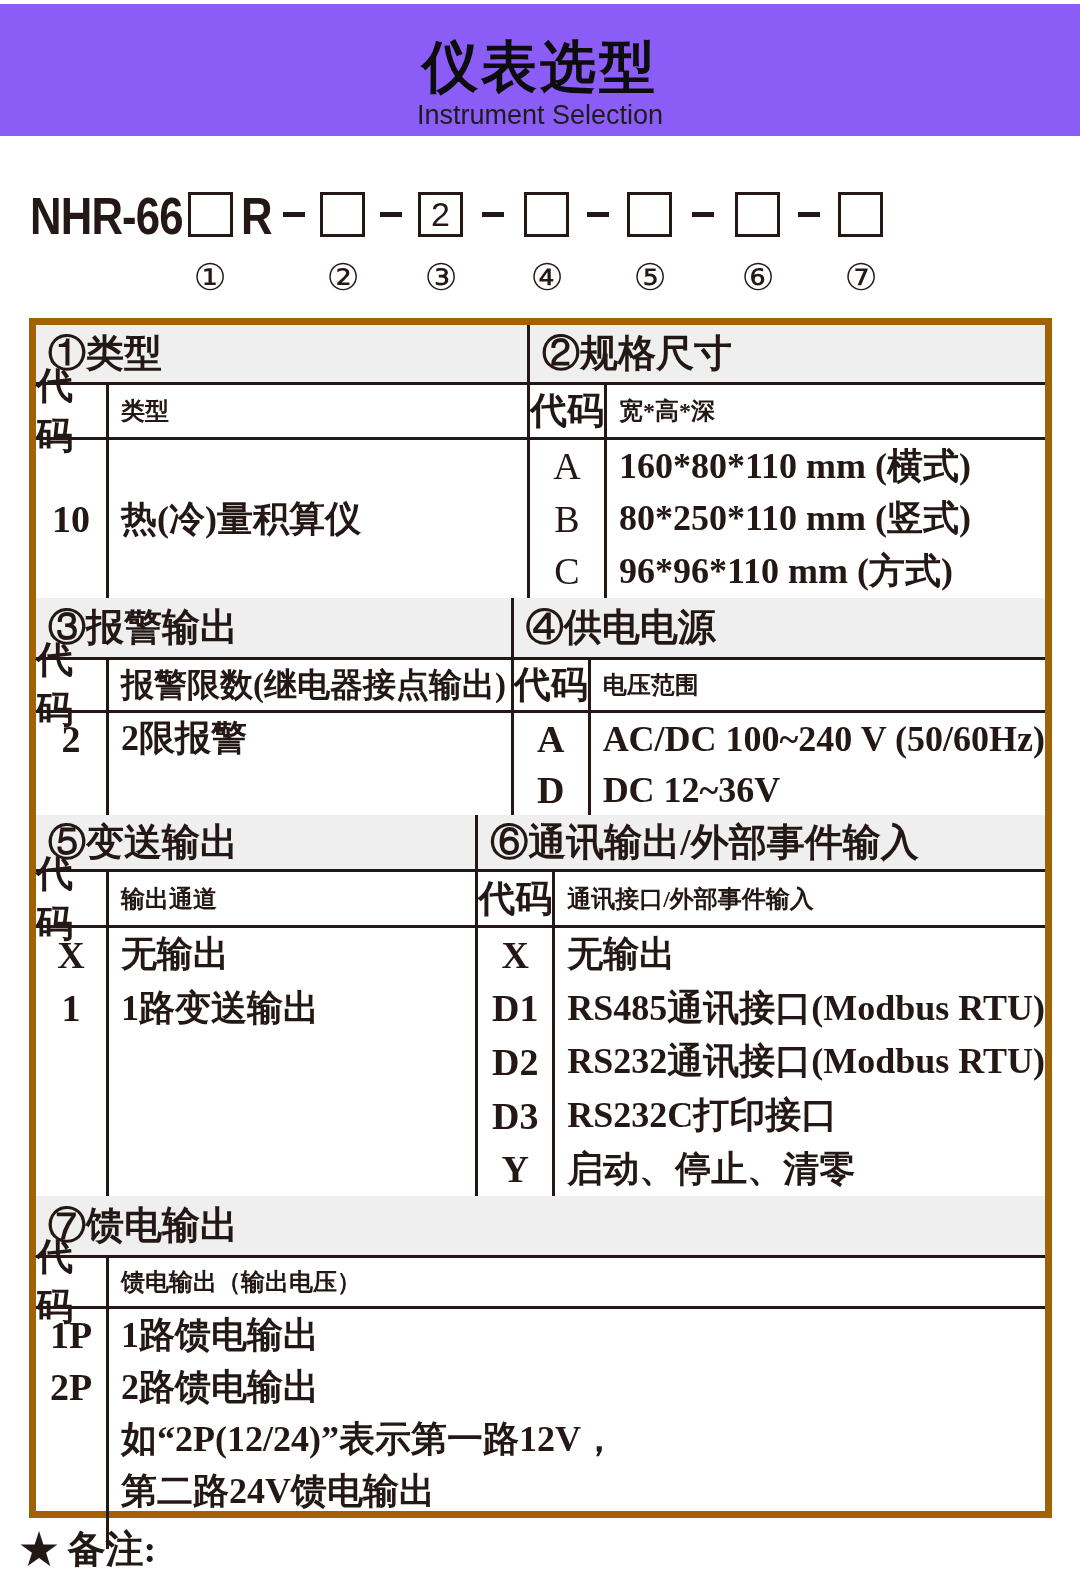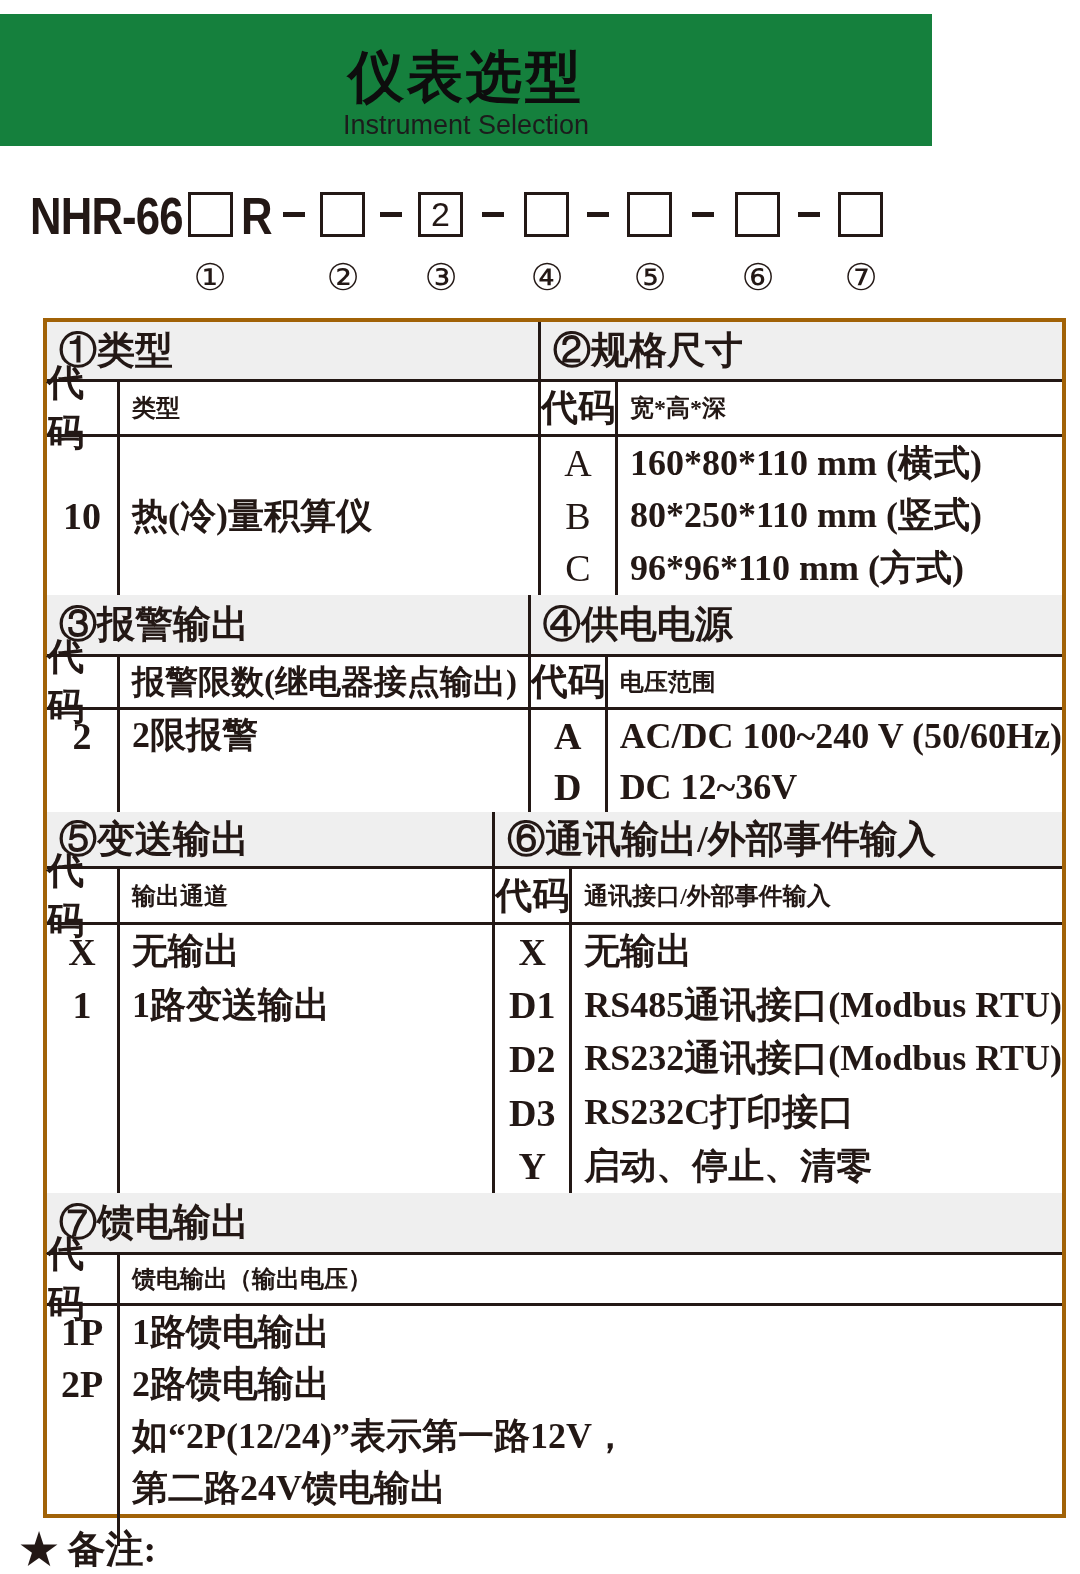--- a/index.html
+++ b/index.html
@@ -1,38 +1,38 @@
 <!DOCTYPE html>
 <html><head>
 <meta charset="utf-8">
 <style>
   html,body{margin:0;padding:0;background:#ffffff;}
   .page{position:relative;width:1080px;height:1574px;background:#ffffff;overflow:hidden;
         font-family:"Liberation Serif","DejaVu Serif",serif;color:#231815;}
   
-  .banner{position:absolute;left:0;top:14px;width:932px;height:132px;background:#15803d;}
+  .banner{position:absolute;left:0;top:4px;width:1080px;height:132px;background:#8b5cf6;}
   .banner-title{position:absolute;left:0;right:0;top:26px;text-align:center;
                 font-family:"Liberation Sans","DejaVu Sans",sans-serif;
                 font-size:56px;font-weight:bold;letter-spacing:3px;color:#0d0d0d;}
   .banner-sub{position:absolute;left:0;right:0;top:96px;text-align:center;
               font-family:"Liberation Sans","DejaVu Sans",sans-serif;
               font-size:27px;font-weight:normal;color:#1c1c1c;}
   
   .model-text{position:absolute;top:186px;font-family:"Liberation Sans","DejaVu Sans",sans-serif;
               font-size:52px;font-weight:bold;letter-spacing:-1px;white-space:nowrap;
               transform:scaleX(0.84);transform-origin:left top;color:#231815;}
   .mbox{position:absolute;top:192px;width:45px;height:45px;border:3px solid #231815;
         box-sizing:border-box;display:flex;align-items:center;justify-content:center;
         font-family:"Liberation Sans","DejaVu Sans",sans-serif;font-size:34px;font-weight:normal;}
   .mdash{position:absolute;top:212px;width:22px;height:5px;background:#231815;}
   .mcircle{position:absolute;top:256px;transform:translateX(-50%);
            font-family:"DejaVu Sans",sans-serif;font-size:37px;font-weight:normal;color:#231815;}
   
-  .tbl{position:absolute;left:43px;top:318px;width:1023px;height:1200px;
-       border:4px solid #a16207;box-sizing:border-box;font-weight:bold;}
+  .tbl{position:absolute;left:29px;top:318px;width:1023px;height:1200px;
+       border:7px solid #a16207;box-sizing:border-box;font-weight:bold;}
   .srow{display:flex;width:100%;}
   .half-l{width:491px;box-sizing:border-box;}
   .half-r{flex:1;border-left:3px solid #231815;box-sizing:border-box;}
   .sec-title{background:#efefef;border-bottom:3px solid #231815;box-sizing:border-box;
              display:flex;align-items:center;padding-left:12px;font-size:38px;white-space:nowrap;overflow:hidden;}
   .colhdr{display:flex;border-bottom:3px solid #231815;box-sizing:border-box;}
   .codecol{width:73px;border-right:3px solid #231815;box-sizing:border-box;
            display:flex;align-items:center;justify-content:center;font-size:37px;}
   .half-r .codecol{width:77px;}
   .desccol{flex:1;display:flex;align-items:center;padding-left:12px;font-size:24px;

